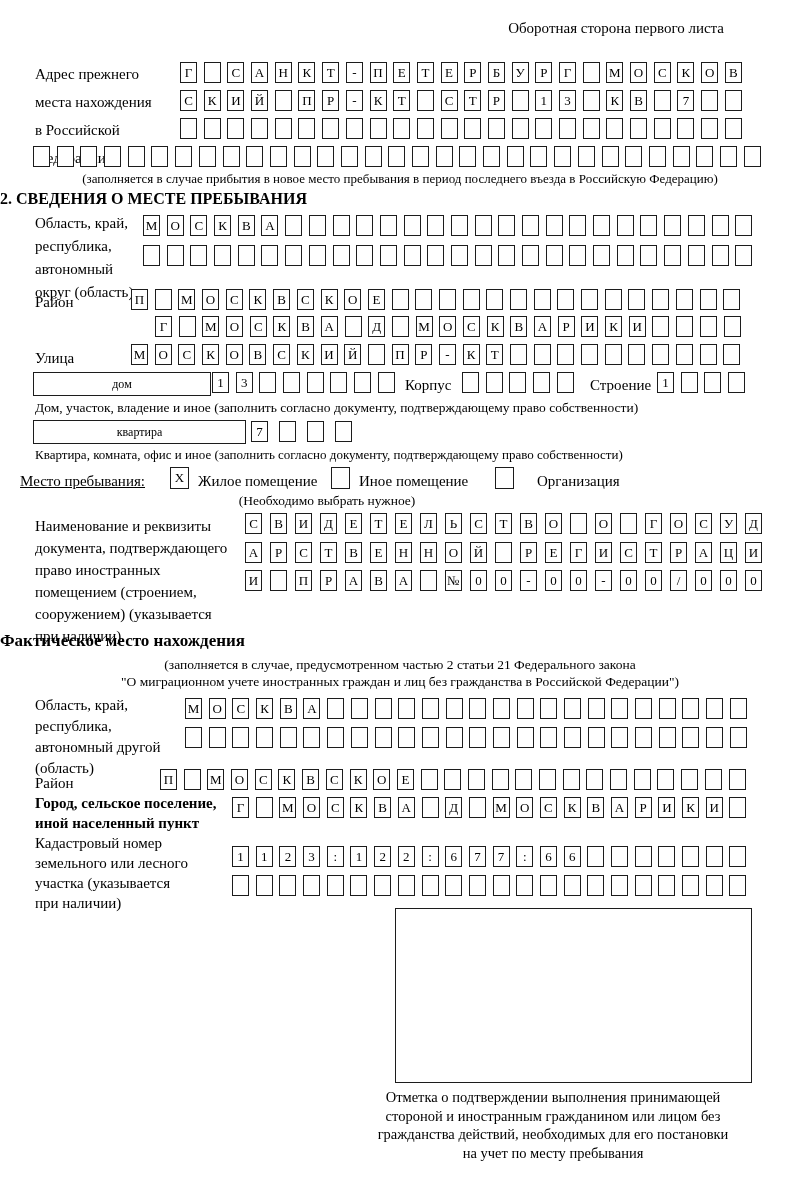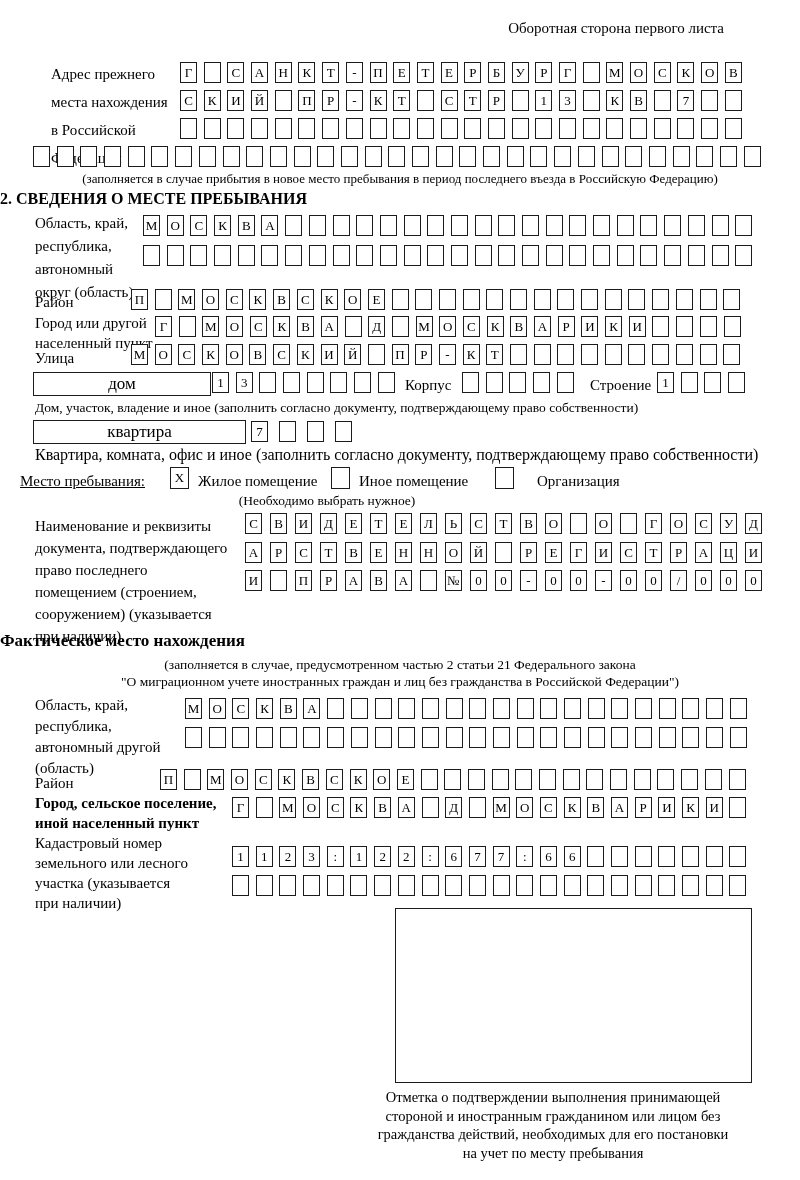--- a/index.html
+++ b/index.html
@@ -16,39 +16,39 @@
     display:flex; align-items:center; justify-content:center;
     font-size:13px; line-height:1; background:#fff;
   }
   .gap-doc .cell { margin-right:8px; }
   .gap-wide .cell { margin-right:11px; }
   .checkbox { position:absolute; box-sizing:border-box; width:19px; height:22px;
     border:1.5px solid #1c1c1c; display:flex; align-items:center; justify-content:center;
     font-size:13px; }
   .widebox {
     position:absolute; box-sizing:border-box; border:1.5px solid #1c1c1c; height:24px;
-    display:flex; align-items:center; justify-content:center; font-size:17px; background:#fff;
+    display:flex; align-items:center; justify-content:center; font-size:12px; background:#fff;
   }
   .note { position:absolute; font-size:13px; text-align:center; line-height:16px; }
   .title { position:absolute; width:800px; text-align:left; font-weight:bold; font-size:16px; }
   .hdr { position:absolute; font-size:15px; }
   .stampbox { position:absolute; box-sizing:border-box; border:1.5px solid #1c1c1c; background:#fff; }
   .caption { position:absolute; text-align:center; font-size:14.5px; line-height:18.5px; }
   .lh20 { line-height:20px; }
   .lh21 { line-height:21px; }
   .lh28 { line-height:28px; }
 </style>
 </head>
 <body>
 
 <div class="page">
 
   <div class="hdr" style="top:20px; right:52px;">Оборотная сторона первого листа</div>
 
-  <div class="label lh28" style="left:35px; top:60px;margin-left:16px;">
+  <div class="label lh28" style="left:35px; top:60px;">
     <div class="ln">Адрес прежнего</div>
     <div class="ln">места нахождения</div>
     <div class="ln">в Российской</div>
     <div class="ln">Федерации</div>
   </div>
   <div class="cellrow" style="left:180px; top:62px;">
       <span class="cell">Г</span>
       <span class="cell"></span>
       <span class="cell">С</span>
       <span class="cell">А</span>
@@ -248,24 +248,20 @@
       <span class="cell"></span>
       <span class="cell"></span>
       <span class="cell"></span>
       <span class="cell"></span>
       <span class="cell"></span>
       <span class="cell"></span>
       <span class="cell"></span>
       <span class="cell"></span>
     </div>
 
-  <div class="label lh20" style="left:35px; top:313px;">
-    <div class="ln">Город или другой</div>
-    <div class="ln">населенный пункт</div>
-  </div>
   <div class="cellrow" style="left:155px; top:316px;">
       <span class="cell">Г</span>
       <span class="cell"></span>
       <span class="cell">М</span>
       <span class="cell">О</span>
       <span class="cell">С</span>
       <span class="cell">К</span>
       <span class="cell">В</span>
       <span class="cell">А</span>
       <span class="cell"></span>
@@ -345,35 +341,35 @@
     </div>
   <div class="note" style="left:35px; top:400px; text-align:left; font-size:13.5px;">Дом, участок, владение и иное (заполнить согласно документу, подтверждающему право собственности)</div>
 
   <div class="widebox" style="left:33px; top:420px; width:213px;">квартира</div>
   <div class="cellrow gap-wide" style="left:251px; top:421px;">
       <span class="cell">7</span>
       <span class="cell"></span>
       <span class="cell"></span>
       <span class="cell"></span>
     </div>
-  <div class="note" style="left:35px; top:447px; text-align:right; font-size:16px;">Квартира, комната, офис и иное (заполнить согласно документу, подтверждающему право собственности)</div>
+  <div class="note" style="left:35px; top:447px; text-align:right; font-size:13px;">Квартира, комната, офис и иное (заполнить согласно документу, подтверждающему право собственности)</div>
 
   <div class="label" style="left:20px; top:470px;text-decoration:underline;">Место пребывания:</div>
   <div class="checkbox" style="left:170px; top:467px;">X</div>
   <div class="label" style="left:198px; top:470px;">Жилое помещение</div>
   <div class="checkbox" style="left:331px; top:467px;"></div>
   <div class="label" style="left:359px; top:470px;">Иное помещение</div>
   <div class="checkbox" style="left:495px; top:467px;"></div>
   <div class="label" style="left:537px; top:470px;">Организация</div>
   <div class="note" style="left:177px; top:493px; width:300px; font-size:13.5px;">(Необходимо выбрать нужное)</div>
 
   <div class="label" style="left:35px; top:515px; line-height:22px;">
     <div class="ln">Наименование и реквизиты</div>
     <div class="ln">документа, подтверждающего</div>
-    <div class="ln">право последнего</div>
+    <div class="ln">право иностранных</div>
     <div class="ln">помещением (строением,</div>
     <div class="ln">сооружением) (указывается</div>
     <div class="ln">при наличии)</div>
   </div>
   <div class="cellrow gap-doc" style="left:245px; top:513px;">
       <span class="cell">С</span>
       <span class="cell">В</span>
       <span class="cell">И</span>
       <span class="cell">Д</span>
       <span class="cell">Е</span>

